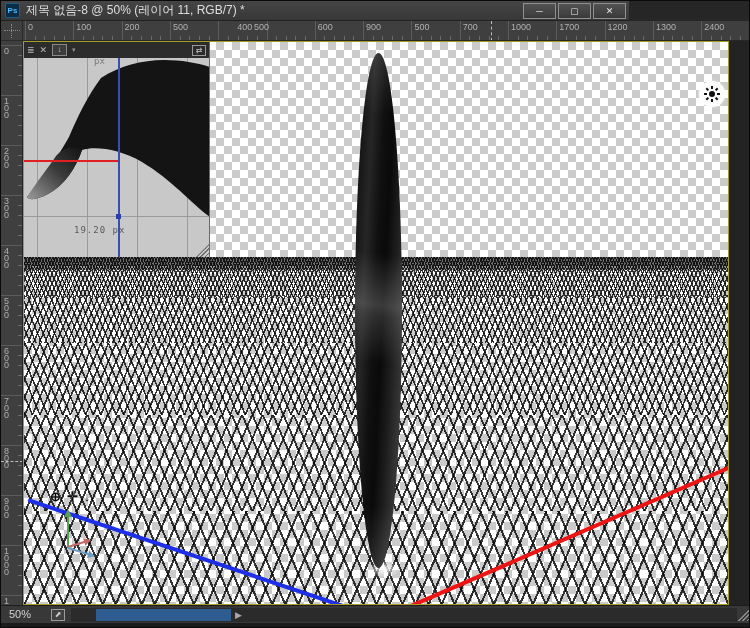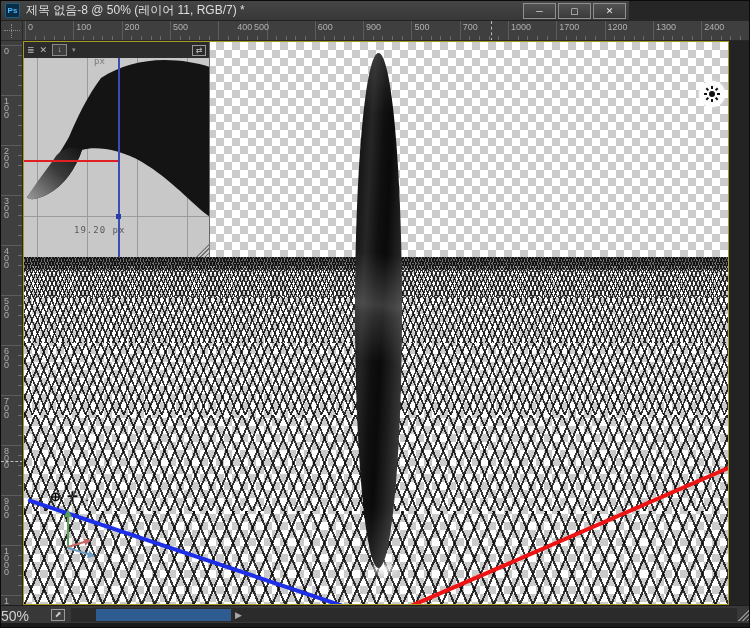--- a/index.html
+++ b/index.html
@@ -91,21 +91,21 @@
   .p-blue-dot{position:absolute;left:92px;top:156px;width:5px;height:5px;background:#2a3da8;z-index:4;}
   .p-measure{position:absolute;left:50px;top:167px;font-size:9px;font-family:"DejaVu Sans Mono",monospace;color:#5a5a5a;z-index:4;letter-spacing:1px;}
   .p-measure-top{position:absolute;left:70px;top:-2px;font-size:9px;font-family:"DejaVu Sans Mono",monospace;color:#7a7a7a;z-index:4;}
   .p-shape{position:absolute;left:0;top:0;z-index:2;}
   .p-grip{position:absolute;right:0;bottom:0;width:13px;height:13px;z-index:5;
     background:repeating-linear-gradient(135deg,#6f6f6f 0 1px,transparent 1px 3px);
     clip-path:polygon(100% 0,100% 100%,0 100%);}
 
   
   .statusbar{position:absolute;left:0;top:604px;width:750px;height:18px;background:#383838;border-top:1px solid #1d1d1d;}
-  .zoom-val{position:absolute;left:0;top:2px;font-size:14px;color:#d2d2d2;}
+  .zoom-val{position:absolute;left:8px;top:2px;font-size:11px;color:#d2d2d2;}
   .sb-popup{position:absolute;left:50px;top:3px;width:14px;height:12px;border:1px solid #9a9a9a;color:#cfcfcf;font-size:8px;line-height:10px;text-align:center;background:#404040;}
   .sb-track{position:absolute;left:70px;top:2px;width:666px;height:14px;background:#2b2b2b;}
   .sb-progress{position:absolute;left:95px;top:3px;width:135px;height:12px;background:#2e5c90;}
   .sb-arrow{position:absolute;left:234px;top:3px;color:#a8a8a8;font-size:9px;line-height:12px;}
   .sb-grip{position:absolute;right:2px;top:3px;width:12px;height:12px;
     background:repeating-linear-gradient(135deg,#8a8a8a 0 1px,transparent 1px 3px);
     clip-path:polygon(100% 0,100% 100%,0 100%);}
   .bottom-edge{position:absolute;left:0;top:622px;width:750px;height:6px;background:#1b1b1b;}
 </style>
 </head>

